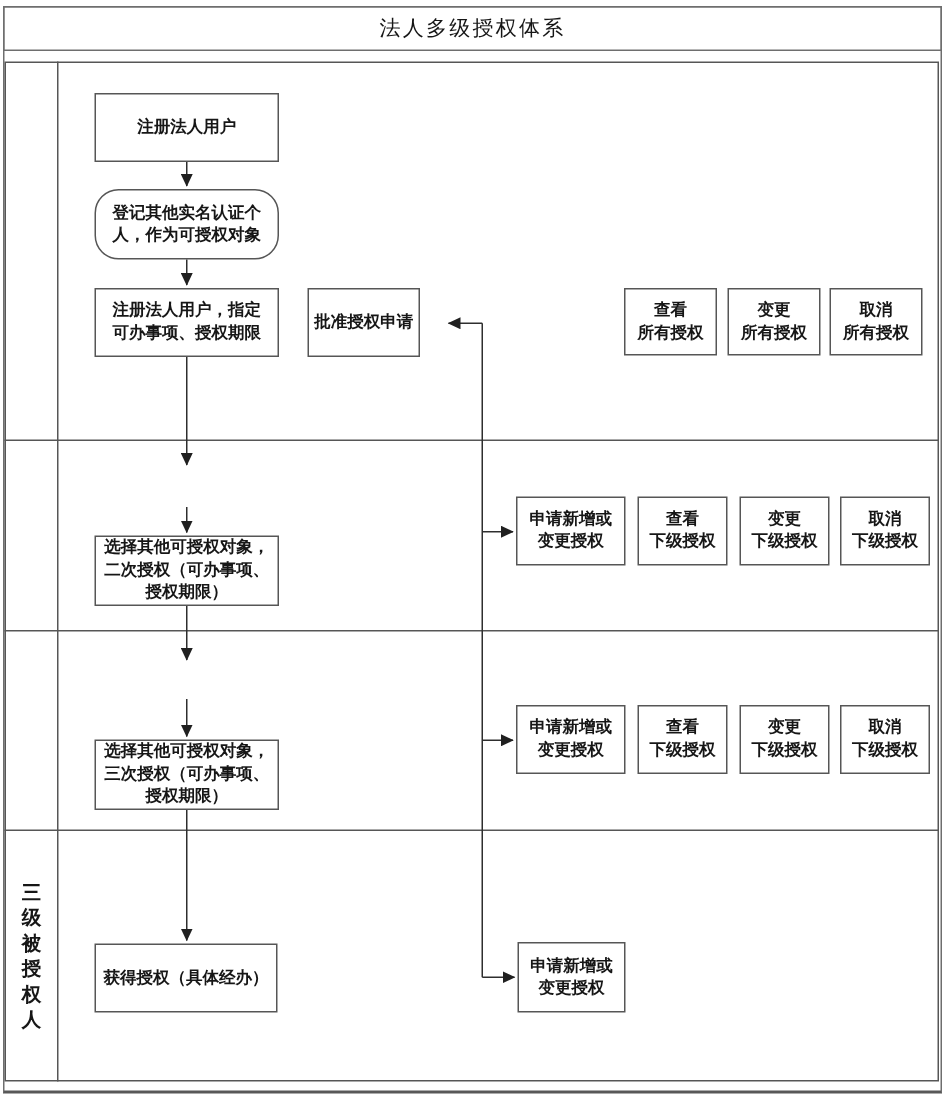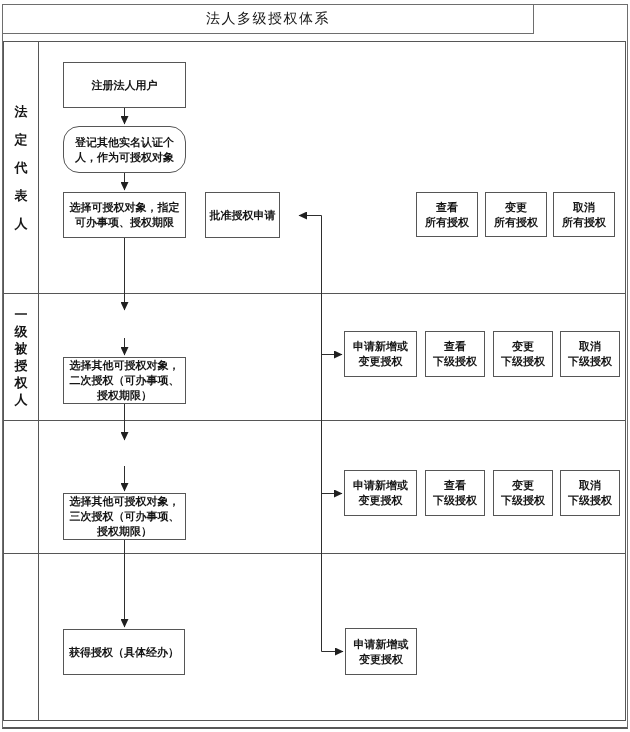--- a/index.html
+++ b/index.html
@@ -13,21 +13,21 @@
   .stage{
     position:relative;width:630px;height:732px;background:var(--bg);
     overflow:hidden;margin:0;
   }
   .outer-frame{
     position:absolute;left:2px;top:4px;width:626px;height:725px;
     box-sizing:border-box;border:1px solid var(--frame);
     border-bottom:2px solid #585858;
   }
   .title-bar{
-    position:absolute;left:2px;top:4px;width:532px;height:30px;
+    position:absolute;left:2px;top:4px;width:626px;height:30px;
     box-sizing:border-box;border:1px solid var(--frame);
     display:flex;align-items:center;justify-content:center;
   }
   .title-text{
     font-size:14px;color:var(--text);letter-spacing:1.5px;font-weight:500;
   }
   .swimlane-frame{
     position:absolute;left:3px;top:41px;width:623px;height:680px;
     box-sizing:border-box;border:1px solid var(--border);
   }
@@ -64,31 +64,28 @@
   </div>
 
   <div class="swimlane-frame"></div>
 
   <div class="vline" style="left:38px;top:41px;height:680px;"></div>
 
   <div class="hline" style="left:3px;top:293px;width:623px;"></div>
   <div class="hline" style="left:3px;top:420px;width:623px;"></div>
   <div class="hline" style="left:3px;top:553px;width:623px;"></div>
 
-  <div class="lane-label-cell" style="top:42px;height:251px;">
-    <div class="lane-label lh-wide">法定代表人</div>
-  </div>
-  <div class="lane-label-cell" style="top:293px;height:127px;">
-    <div class="lane-label lh-tight">一级被授权人</div>
+  <div class="lane-label-cell" style="top:553px;height:168px;">
+    <div class="lane-label lh-tight">三级被授权人</div>
   </div>
 
   <div class="node" style="left:63px;top:62px;width:123px;height:46px;">注册法人用户</div>
   <div class="node" style="left:63px;top:126px;width:123px;height:47px;border-radius:16px;">登记其他实名认证个
 人，作为可授权对象</div>
-  <div class="node" style="left:63px;top:192px;width:123px;height:46px;">选择可授权对象，指定
+  <div class="node" style="left:63px;top:192px;width:123px;height:46px;">注册法人用户，指定
 可办事项、授权期限</div>
   <div class="node" style="left:205px;top:192px;width:75px;height:46px;">批准授权申请</div>
   <div class="node" style="left:416px;top:192px;width:62px;height:45px;">查看
 所有授权</div>
   <div class="node" style="left:485px;top:192px;width:62px;height:45px;">变更
 所有授权</div>
   <div class="node" style="left:553px;top:192px;width:62px;height:45px;">取消
 所有授权</div>
 
   <div class="node" style="left:63px;top:357px;width:123px;height:47px;">选择其他可授权对象，

